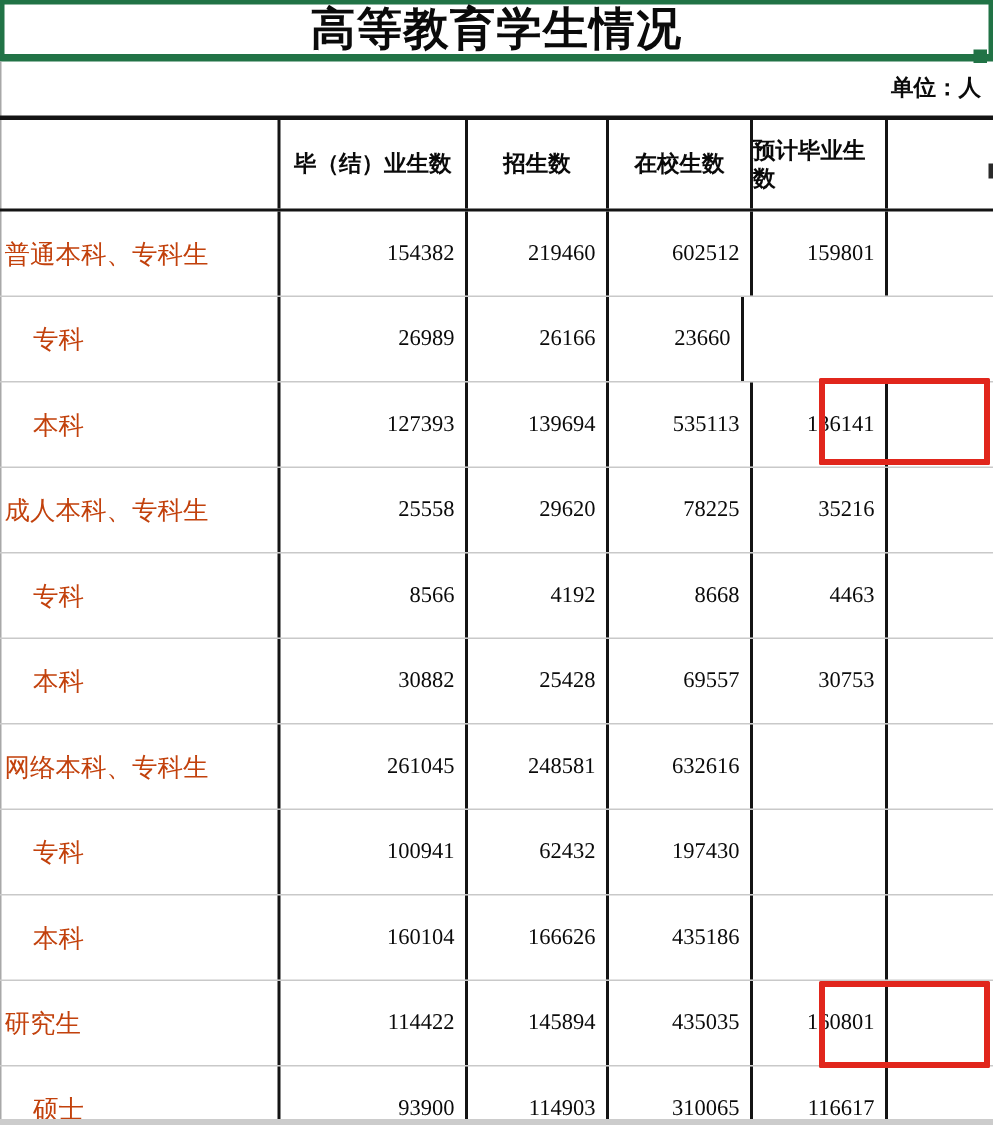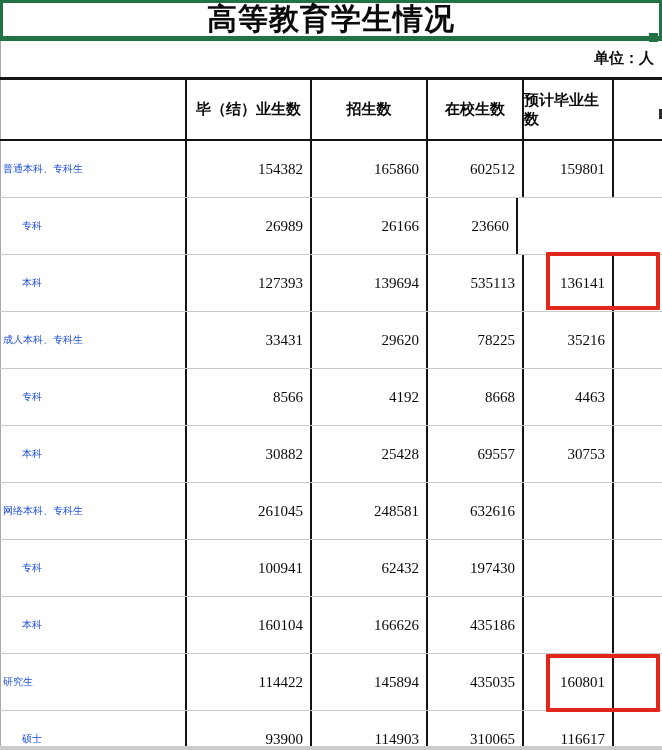--- a/index.html
+++ b/index.html
@@ -29,29 +29,29 @@
     position:absolute; left:0; top:41px; width:1px; height:709px; background:#a8a8a8;
   }
   
   .table {
     position:absolute; left:0; top:77px; width:662px;
     border-top:3px solid #141414;
   }
   .row { display:flex; height:57px; box-sizing:border-box; border-bottom:1px solid var(--gray); background:transparent; }
   .row.header { height:61px; border-bottom:2px solid #141414; }
   .cell { box-sizing:border-box; border-right:2px solid #141414; height:100%; overflow:hidden; }
-  .c0 { width:187px; } .c1 { width:125px; } .c2 { width:116px;text-align:center; }
+  .c0 { width:187px; } .c1 { width:125px; } .c2 { width:94px;text-align:center; }
   .c3 { width:96px; } .c4 { width:90px; } .c5 { width:5px; border-right:none; }
   .hcell {
     display:flex; align-items:center; justify-content:center;
     font-size:15px; font-weight:bold; color:#0a0a0a;
   }
   .lab {
     display:flex; align-items:center; padding-left:3px;
-    font-family:"Liberation Serif", serif; font-size:10px; color:#1d4ed8;
+    font-family:"Liberation Serif", serif; font-size:17px; color:#c2410c;
   }
   .lab.indent { padding-left:22px; }
   .val {
     display:flex; align-items:center; justify-content:flex-end; padding-right:7px;
     font-family:"Liberation Serif", serif; font-size:15px; color:#0a0a0a;
   }
   
   .redbox {
     position:absolute; box-sizing:border-box; border:4px solid var(--red);
     background:transparent; z-index:10; border-radius:1px;
@@ -83,21 +83,21 @@
         <div class="cell c1 hcell">毕（结）业生数</div>
         <div class="cell c2 hcell">招生数</div>
         <div class="cell c3 hcell">在校生数</div>
         <div class="cell c4 hcell">预计毕业生数</div>
         <div class="cell c5"></div>
       </div>
 
   <div class="row">
         <div class="cell c0 lab">普通本科、专科生</div>
         <div class="cell c1 val">154382</div>
-        <div class="cell c2 val">165860</div>
+        <div class="cell c2 val">219460</div>
         <div class="cell c3 val">602512</div>
         <div class="cell c4 val">159801</div>
         <div class="cell c5"></div>
       </div>
       <div class="row">
         <div class="cell c0 lab indent">专科</div>
         <div class="cell c1 val">26989</div>
         <div class="cell c2 val">26166</div>
         <div class="cell c4 val">23660</div>
         <div class="cell c5"></div>
@@ -105,21 +105,21 @@
       <div class="row">
         <div class="cell c0 lab indent">本科</div>
         <div class="cell c1 val">127393</div>
         <div class="cell c2 val">139694</div>
         <div class="cell c3 val">535113</div>
         <div class="cell c4 val">136141</div>
         <div class="cell c5"></div>
       </div>
       <div class="row">
         <div class="cell c0 lab">成人本科、专科生</div>
-        <div class="cell c1 val">33431</div>
+        <div class="cell c1 val">25558</div>
         <div class="cell c2 val">29620</div>
         <div class="cell c3 val">78225</div>
         <div class="cell c4 val">35216</div>
         <div class="cell c5"></div>
       </div>
       <div class="row">
         <div class="cell c0 lab indent">专科</div>
         <div class="cell c1 val">8566</div>
         <div class="cell c2 val">4192</div>
         <div class="cell c3 val">8668</div>

